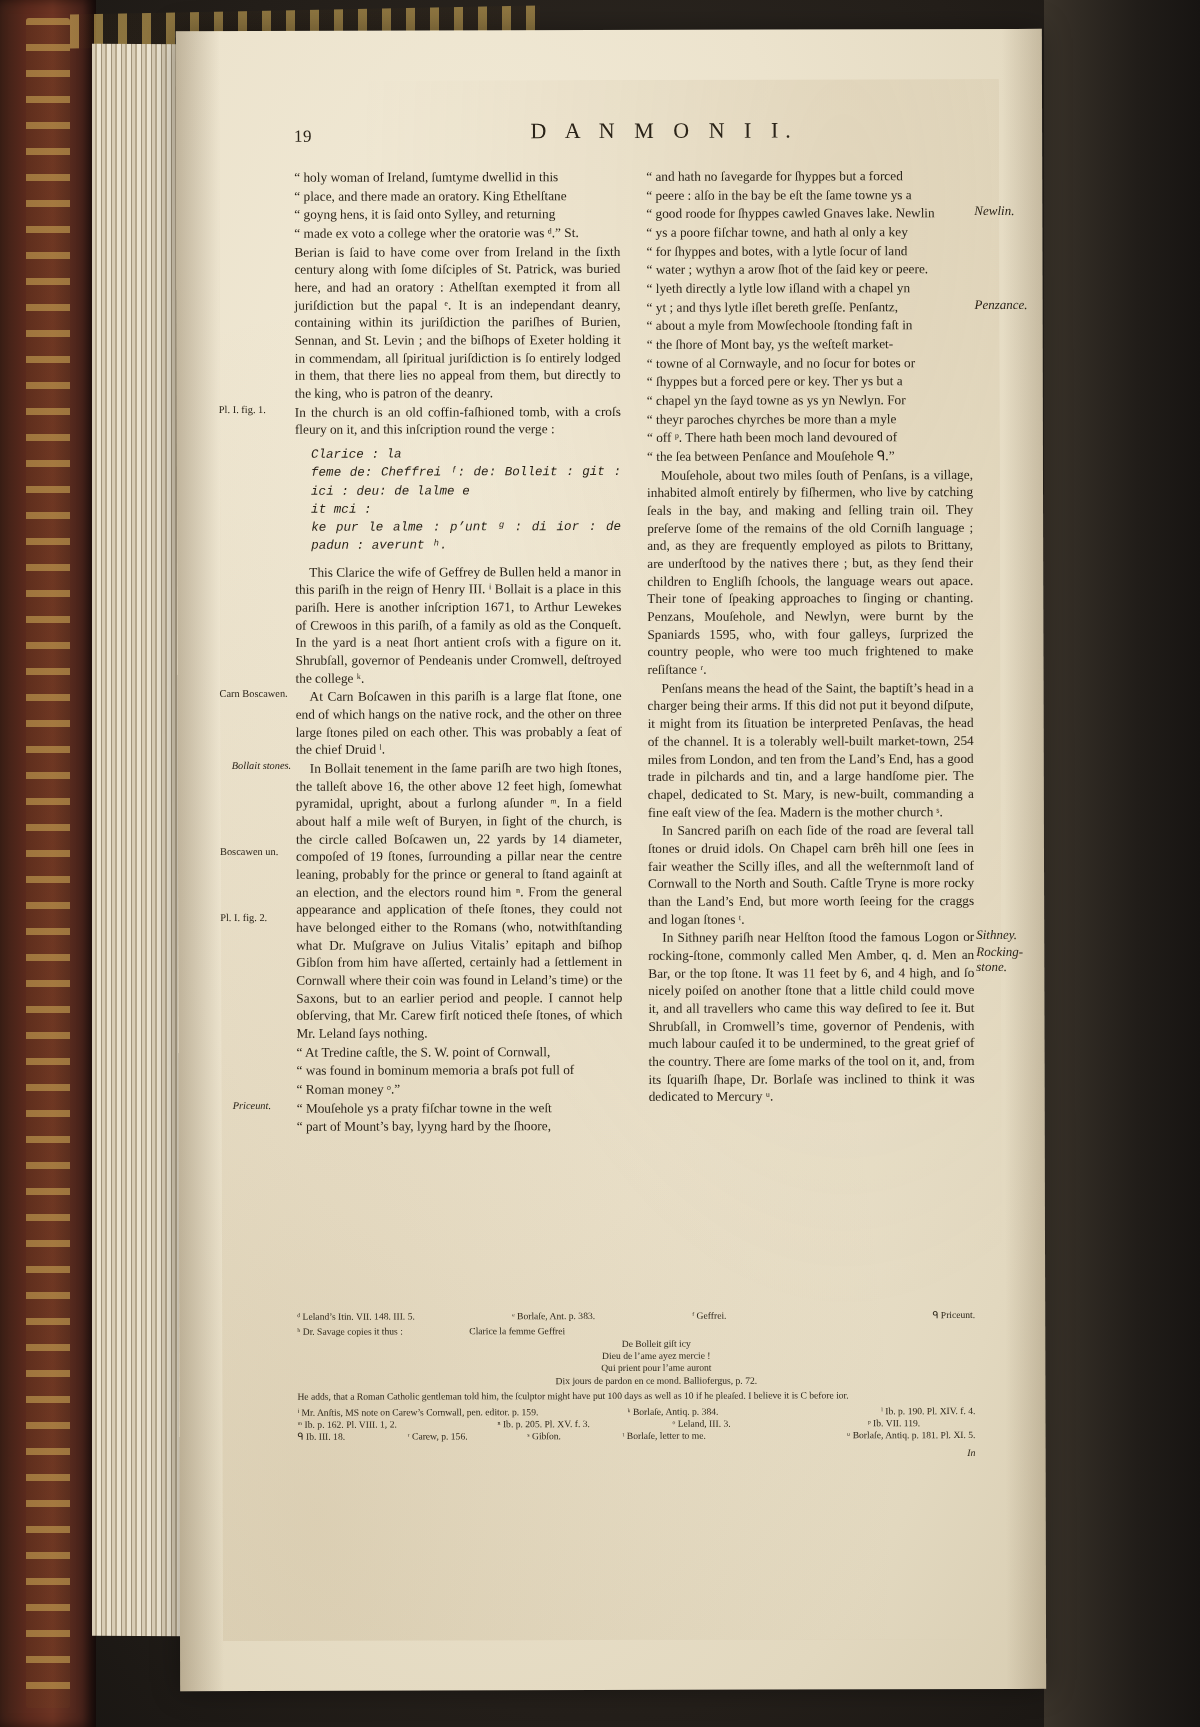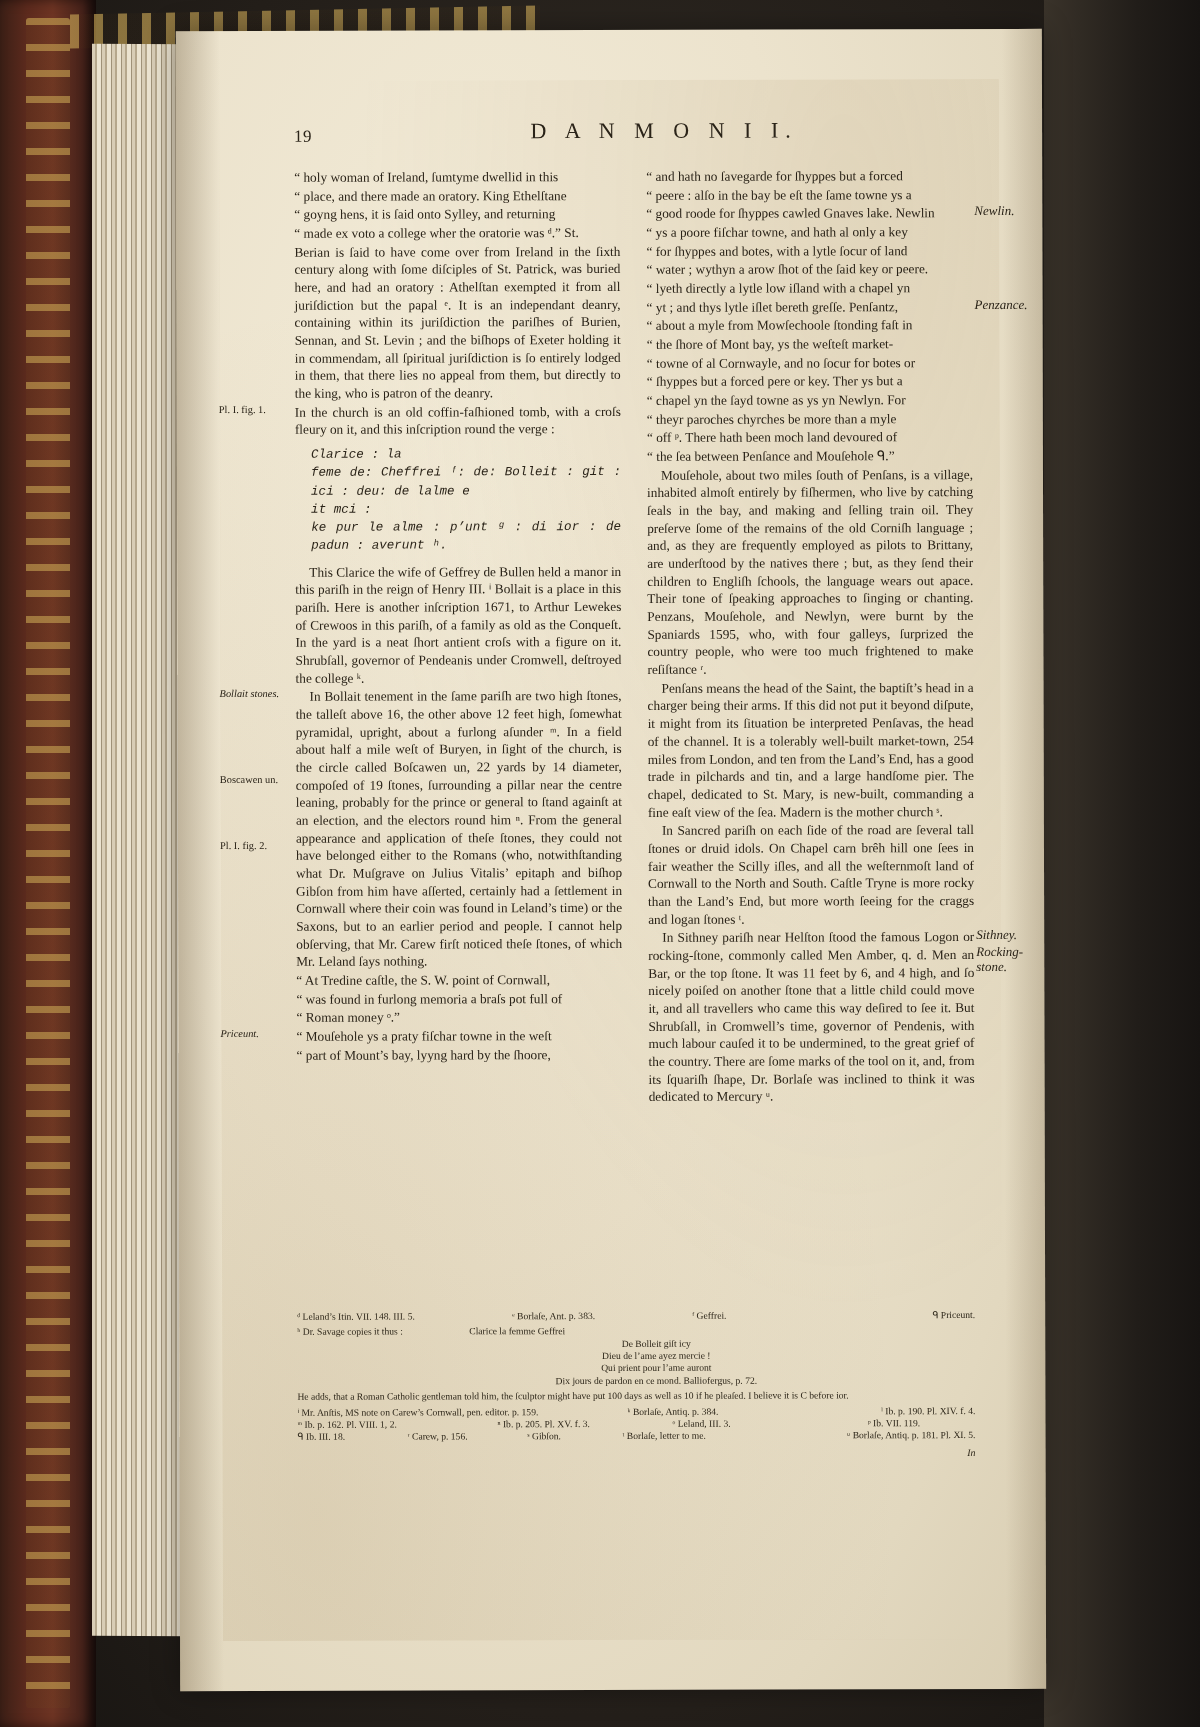--- a/index.html
+++ b/index.html
@@ -144,21 +144,21 @@
   .col {
     width: 326px;
     font-size: 13.3px;
     line-height: 1.33;
     text-align: justify;
     hyphens: auto;
   }
   .col p { margin: 0 0 1px 0; text-indent: 14px; }
   .col p.noind { text-indent: 0; }
   .col p.quote { text-indent: 0; }
-  .it { font-style: italic; }
+  .it { font-style: italic; margin-left: 12px; }
 
   .verse {
     margin: 7px 0 8px 16px;
     font-style: italic;
     font-size: 12.6px;
     line-height: 1.45;
     text-indent: 0;
     font-family: Liberation Mono, monospace;
   }
   .verse div { text-indent: 0; }
@@ -252,30 +252,34 @@
 
           <div class="verse">
             <div>Clarice : la</div>
             <div>feme de: Cheffrei ᶠ: de: Bolleit : git : ici : deu: de lalme e</div>
             <div>it mci :</div>
             <div>ke pur le alme :  p’unt ᵍ :  di ior : de padun : averunt ʰ.</div>
           </div>
 
           <p>This Clarice the wife of Geffrey de Bullen held a manor in this pariſh in the reign of Henry III. ⁱ Bollait is a place in this pariſh.  Here is another inſcription 1671, to Arthur Lewekes of Crewoos in this pariſh, of a family as old as the Conqueſt.  In the yard is a neat ſhort antient croſs with a figure on it.  Shrubſall, governor of Pendeanis under Cromwell, deſtroyed the college ᵏ.</p>
 
+          <div style="position:relative;">
+            <span class="margin-note">Carn Boscawen.</span>
+            <p>At Carn Boſcawen in this pariſh is a large flat ſtone, one end of which hangs on the native rock, and the other on three large ſtones piled on each other.  This was probably a ſeat of the chief Druid ˡ.</p>
+          </div>
 
           <div style="position:relative;">
             <span class="margin-note it">Bollait stones.</span>
             <span class="margin-note" style="top:86px;">Boscawen un.</span>
             <span class="margin-note" style="top:152px;">Pl. I. fig. 2.</span>
             <p>In Bollait tenement in the ſame pariſh are two high ſtones, the talleſt above 16, the other above 12 feet high, ſomewhat pyramidal, upright, about a furlong aſunder ᵐ.  In a field about half a mile weſt of Buryen, in ſight of the church, is the circle called Boſcawen un, 22 yards by 14 diameter, compoſed of 19 ſtones, ſurrounding a pillar near the centre leaning, probably for the prince or general to ſtand againſt at an election, and the electors round him ⁿ.  From the general appearance and application of theſe ſtones, they could not have belonged either to the Romans (who, notwithſtanding what Dr. Muſgrave on Julius Vitalis’ epitaph and biſhop Gibſon from him have aſſerted, certainly had a ſettlement in Cornwall where their coin was found in Leland’s time) or the Saxons, but to an earlier period and people.  I cannot help obſerving, that Mr. Carew firſt noticed theſe ſtones, of which Mr. Leland ſays nothing.</p>
           </div>
 
           <p class="quote">“ At Tredine caſtle, the S. W. point of Cornwall,</p>
-          <p class="quote">“ was found in furlong memoria a braſs pot full of</p>
+          <p class="quote">“ was found in bominum memoria a braſs pot full of</p>
           <p class="quote">“ Roman money ᵒ.”</p>
 
           <div style="position:relative;">
             <span class="margin-note it">Priceunt.</span>
             <p class="quote">“ Mouſehole ys a praty fiſchar towne in the weſt</p>
             <p class="quote">“ part of Mount’s bay, lyyng hard by the ſhoore,</p>
           </div>
         </div>
 
         <div class="col" style="position:relative;">

